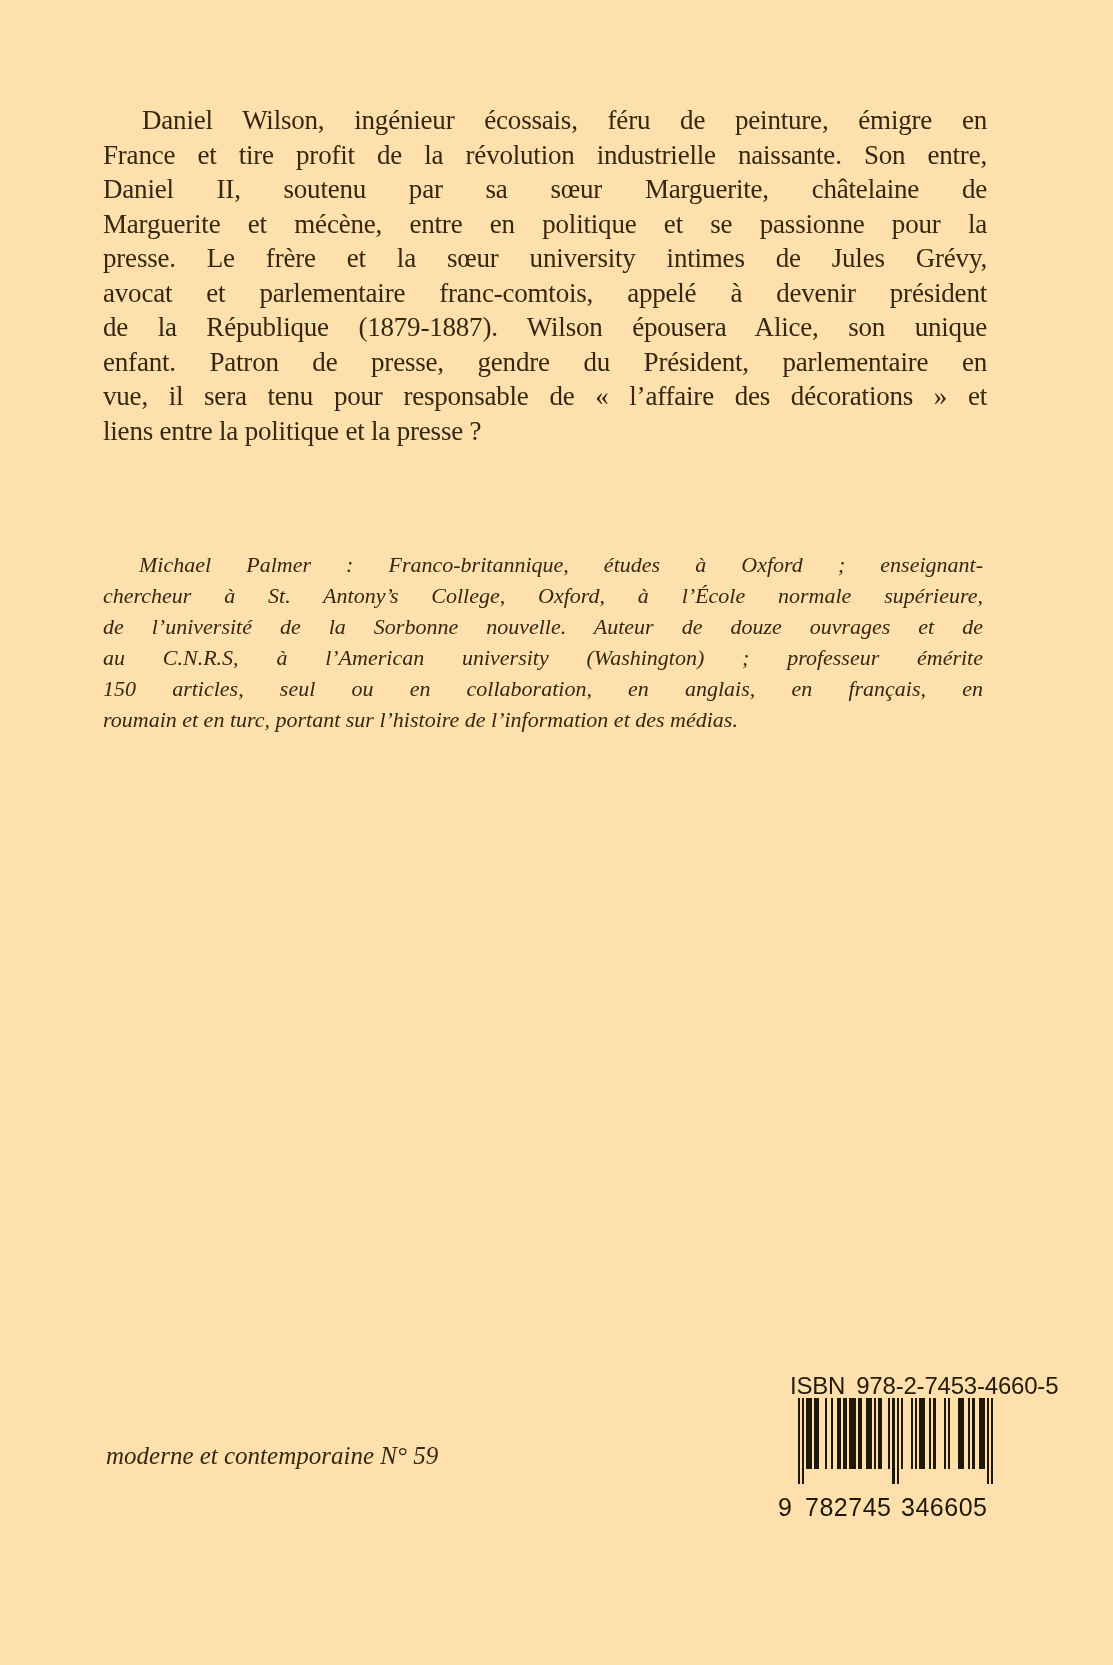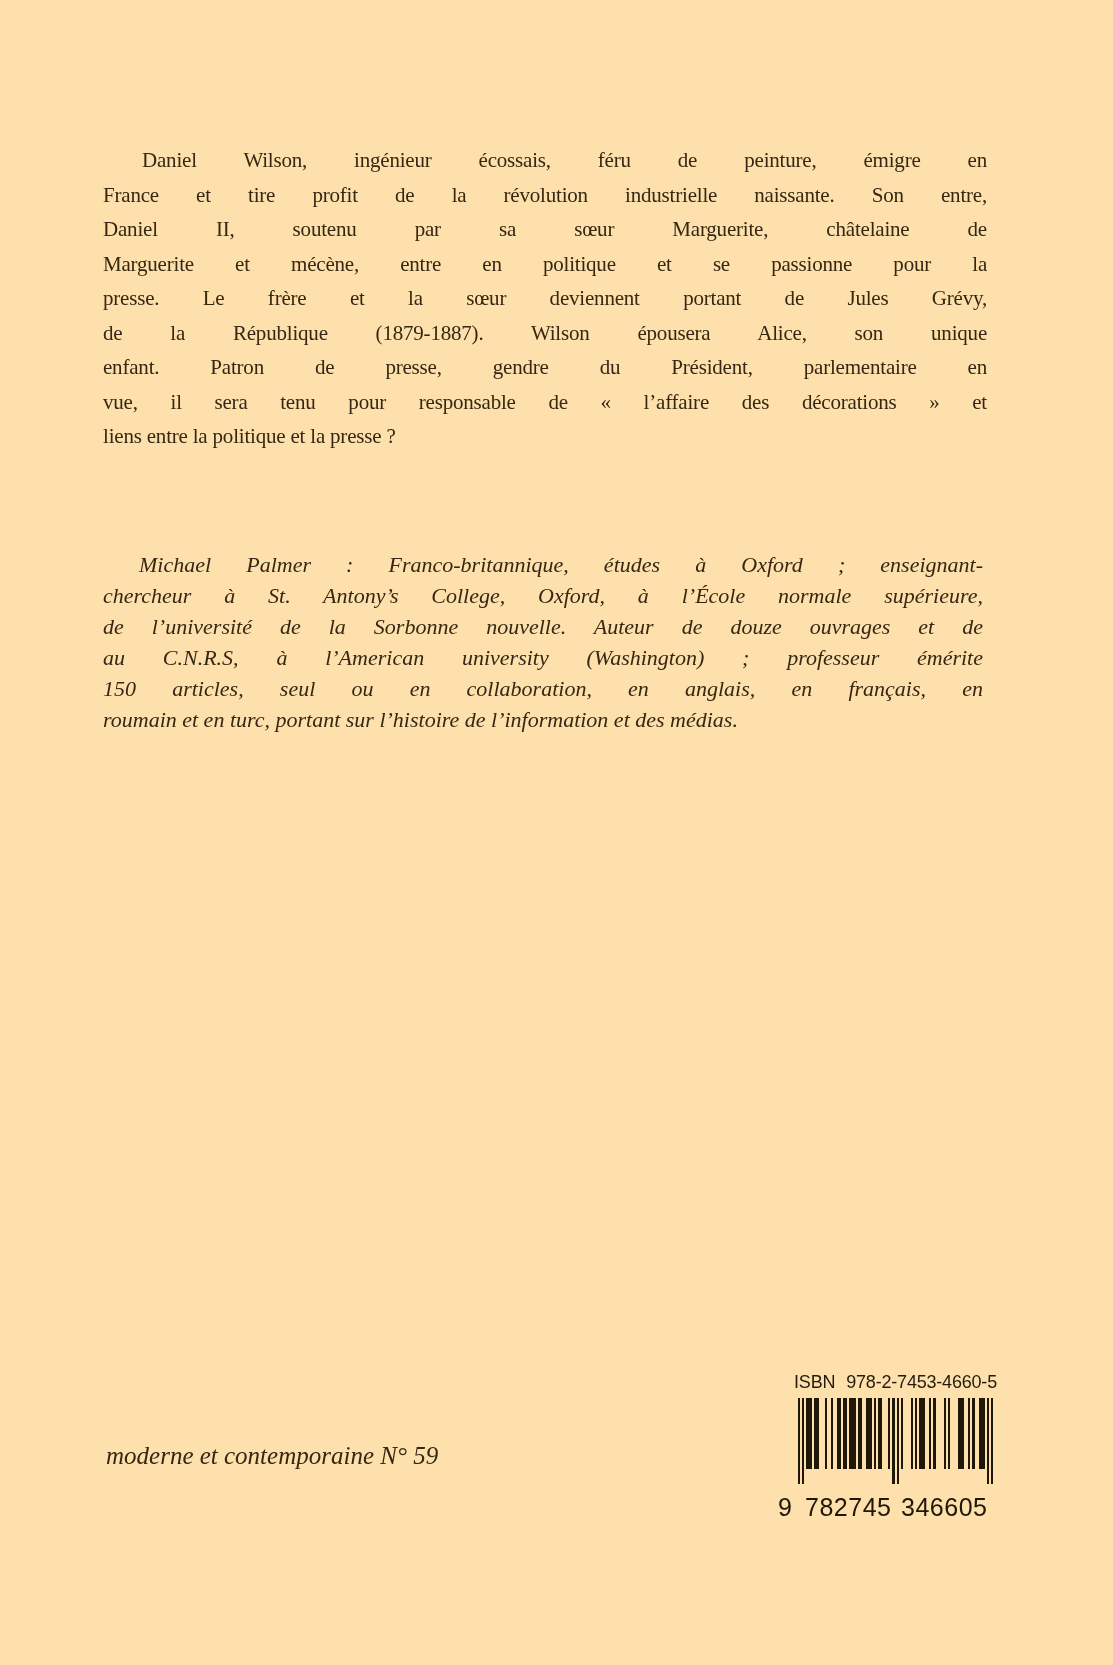--- a/index.html
+++ b/index.html
@@ -13,24 +13,23 @@
   }
   .para .line {
     text-align: justify;
     text-align-last: justify;
   }
   .para .line:last-child { text-align-last: left; }
 
   .synopsis {
     position: absolute;
     left: 103px; top: 103px; width: 884px;
-    font-size: 21px;
+    font-size: 27px;
     line-height: 34.5px;
     letter-spacing: -0.2px;
-    margin-top: 40px;
   }
   .synopsis .line:first-child { text-indent: 39px; }
 
   .bio {
     position: absolute;
     left: 103px; top: 549px; width: 880px;
     font-style: italic;
     font-size: 22px;
     line-height: 31px;
   }
@@ -47,21 +46,21 @@
   .isbn-block {
     position: absolute;
     left: 798px; top: 1372px; width: 195px;
     font-family: "Liberation Sans", sans-serif;
     color: #241b0d;
   }
   .isbn-line {
     position: relative;
     left: -8px;
     width: 211px;
-    font-size: 18px;
+    font-size: 24px;
     letter-spacing: -0.2px;
     white-space: nowrap;
     text-align: center;
     height: 23px;
   }
   .isbn-line .isbn-label { margin-right: 11px; }
   .barcode-wrap { position: relative; }
   .barcode-wrap svg { display: block; margin-top: 3px; }
   .bc-digits span.group, .bc-digits span.single {
     position: absolute;
@@ -77,21 +76,22 @@
 </head>
 <body style="background: rgb(253, 224, 172); color: rgb(54, 39, 18);">
 
 <main>
 
   <section class="para synopsis">
       <div class="line">Daniel Wilson, ingénieur écossais, féru de peinture, émigre en</div>
       <div class="line">France et tire profit de la révolution industrielle naissante. Son entre,</div>
       <div class="line">Daniel II, soutenu par sa sœur Marguerite, châtelaine de</div>
       <div class="line">Marguerite et mécène, entre en politique et se passionne pour la</div>
-      <div class="line">presse. Le frère et la sœur deviennent portant de Jules Grévy,</div>
+      <div class="line">presse. Le frère et la sœur university intimes de Jules Grévy,</div>
+      <div class="line">avocat et parlementaire franc-comtois, appelé à devenir président</div>
       <div class="line">de la République (1879-1887). Wilson épousera Alice, son unique</div>
       <div class="line">enfant. Patron de presse, gendre du Président, parlementaire en</div>
       <div class="line">vue, il sera tenu pour responsable de « l’affaire des décorations » et</div>
       <div class="line">liens entre la politique et la presse ?</div>
     </section>
 
   <section class="para bio">
       <div class="line">Michael Palmer : Franco-britannique, études à Oxford ; enseignant-</div>
       <div class="line">chercheur à St. Antony’s College, Oxford, à l’École normale supérieure,</div>
       <div class="line">de l’université de la Sorbonne nouvelle. Auteur de douze ouvrages et de</div>

